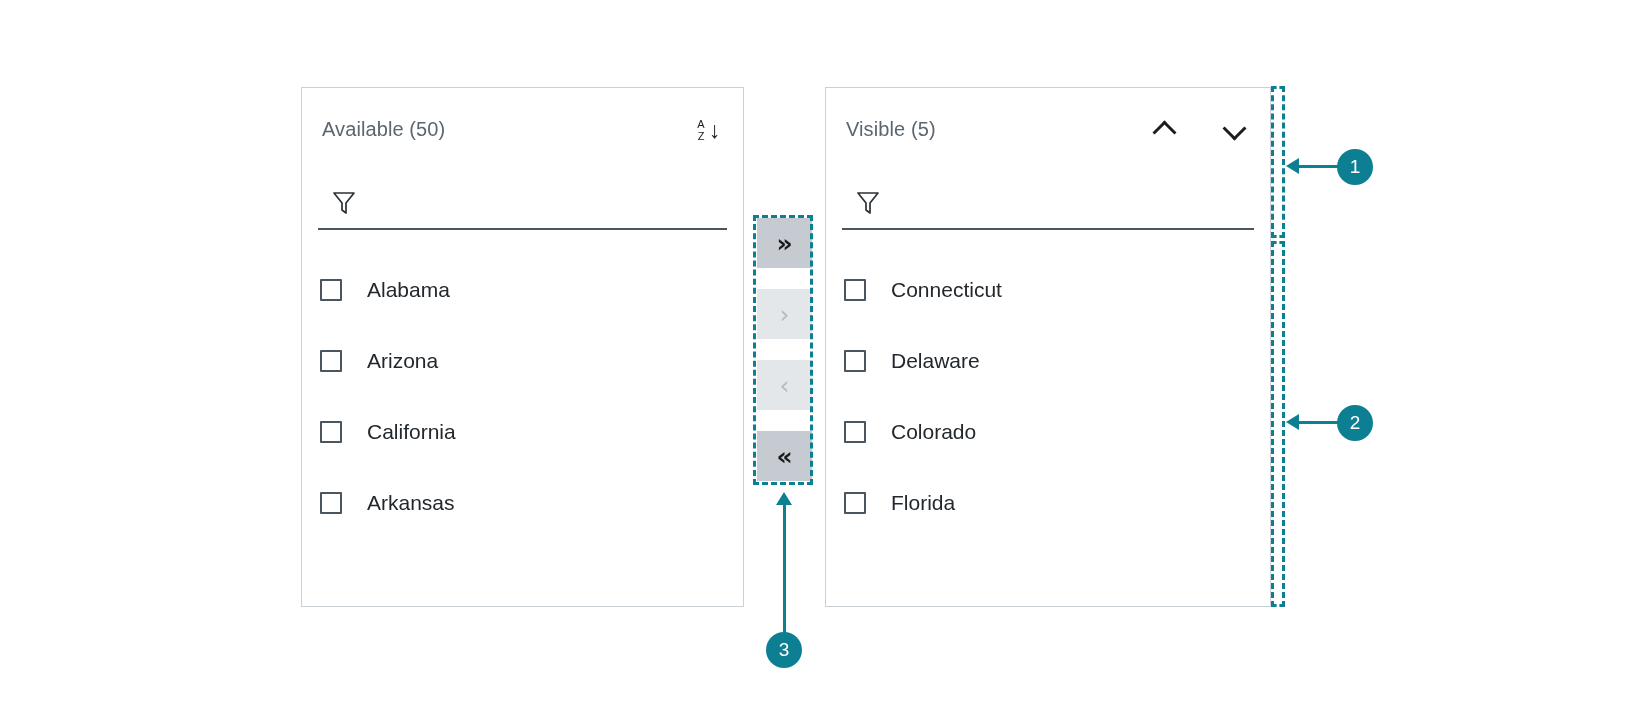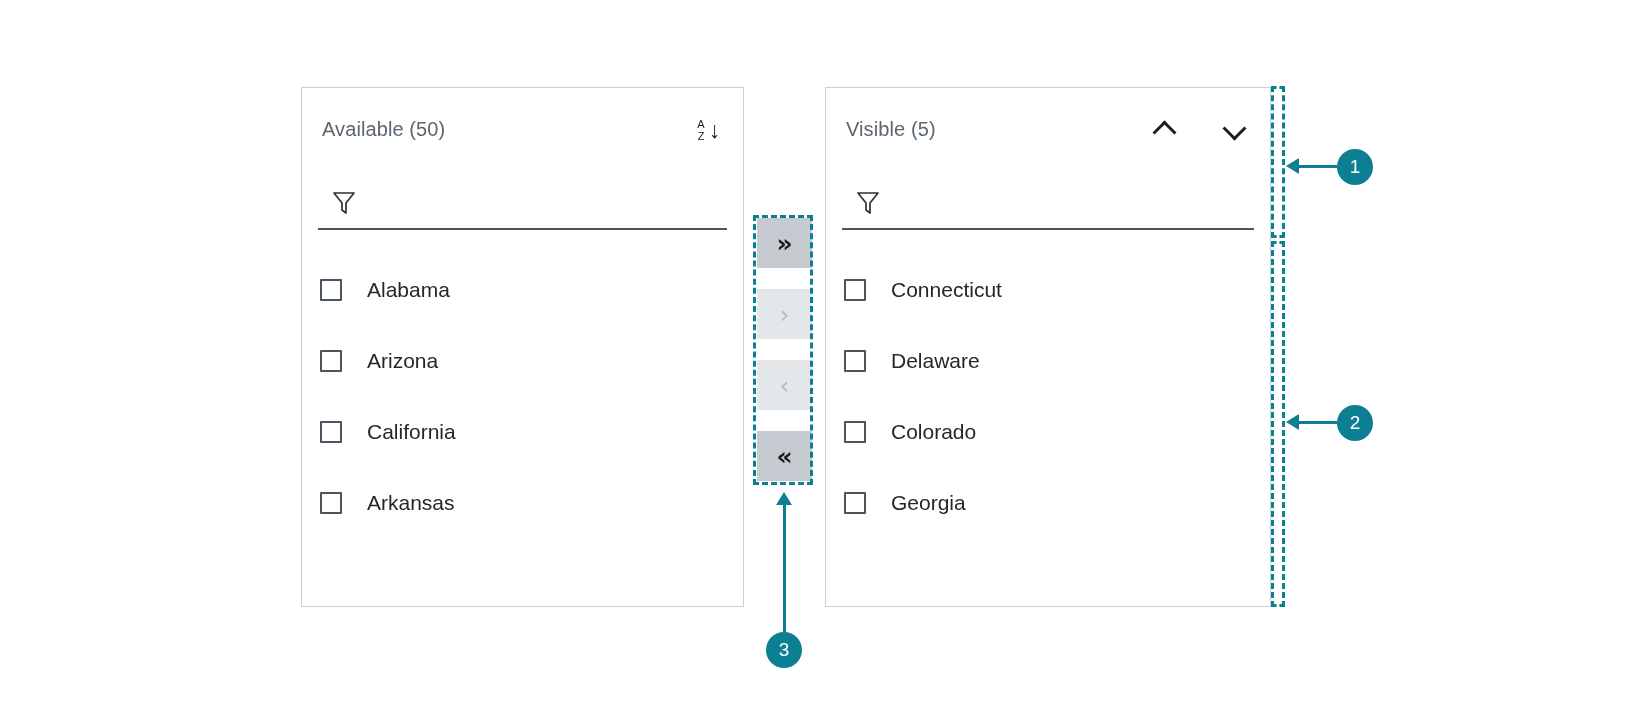--- a/index.html
+++ b/index.html
@@ -253,21 +253,21 @@
       <div class="list-item">
         <span class="cb"></span>
         <span class="item-label">Delaware</span>
       </div>
       <div class="list-item">
         <span class="cb"></span>
         <span class="item-label">Colorado</span>
       </div>
       <div class="list-item">
         <span class="cb"></span>
-        <span class="item-label">Georgia</span>
+        <span class="item-label">Florida</span>
       </div>
     </div>
   </section>
 
   <div class="dash-box" id="dash-region-1"></div>
   <div class="dash-box" id="dash-region-2"></div>
   <div class="dash-box" id="dash-region-3"></div>
 
   <div class="leader" id="leader-1"></div>
   <div class="arrow-left" id="arrowhead-1"></div>

